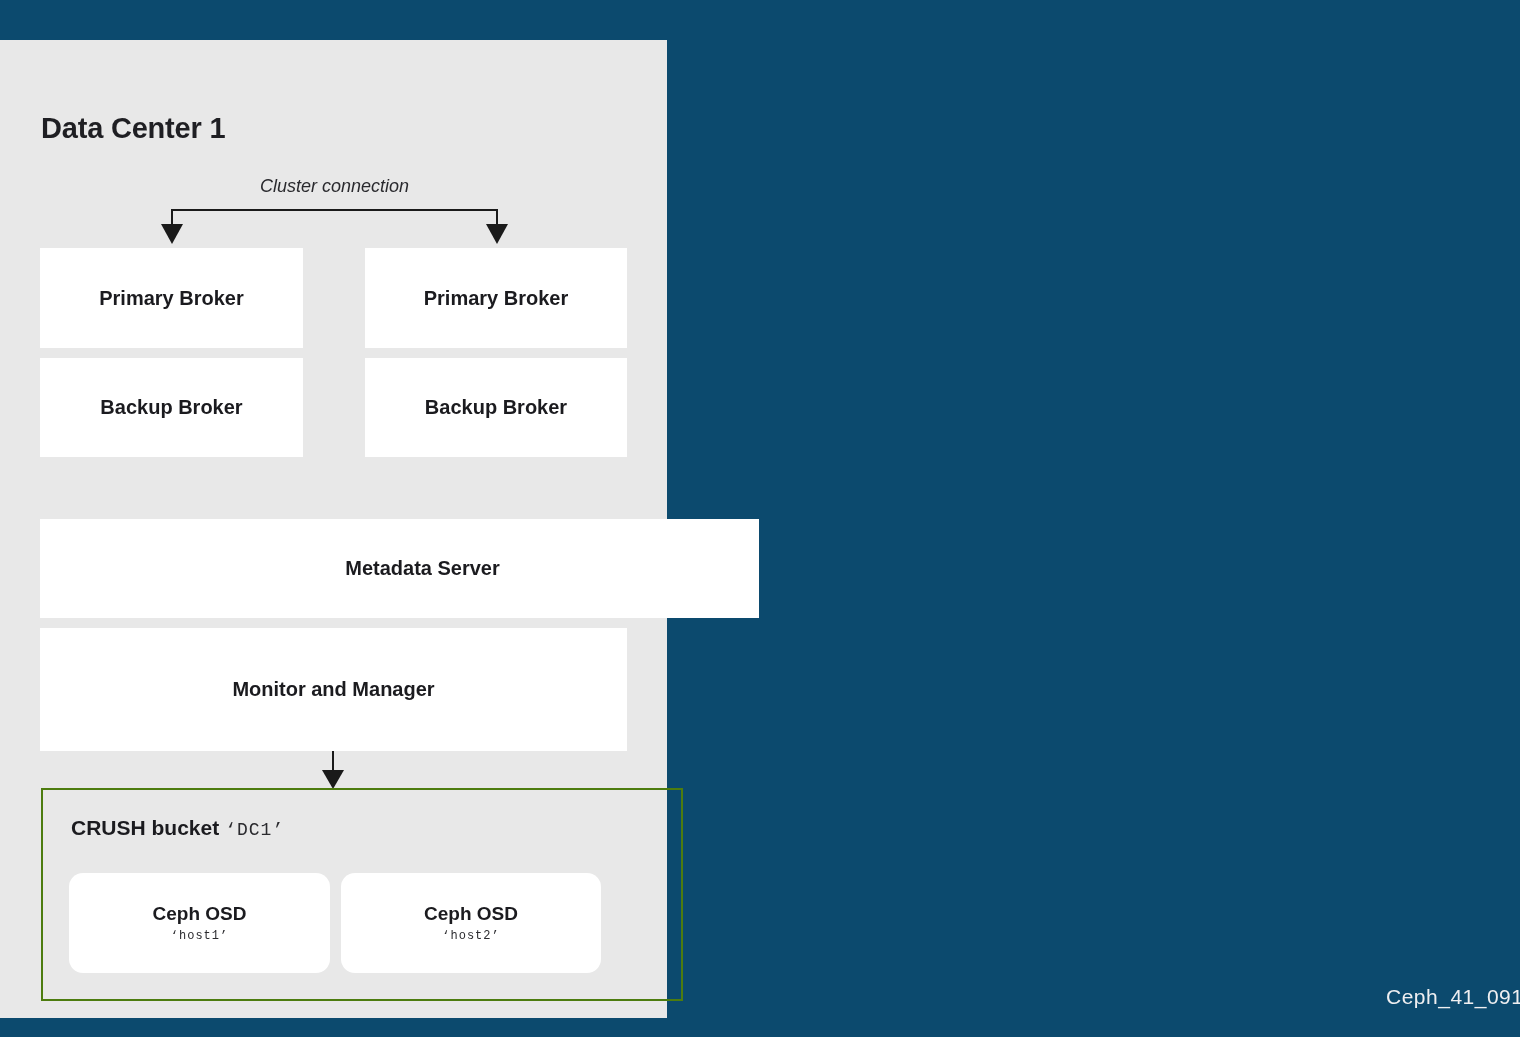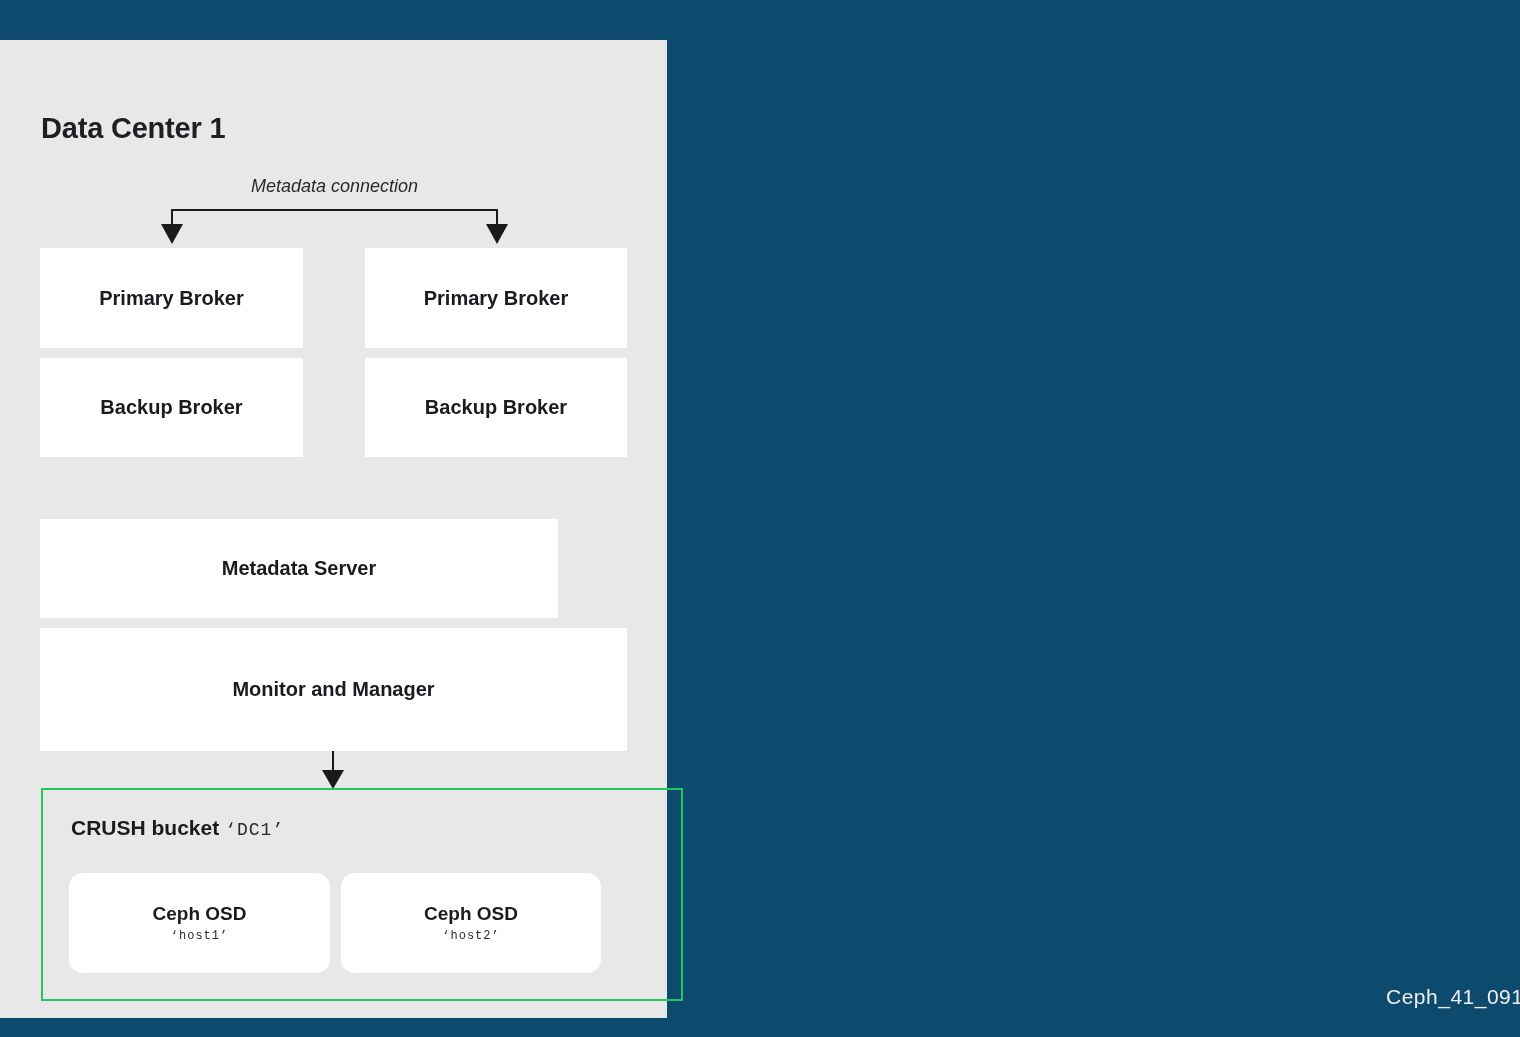--- a/index.html
+++ b/index.html
@@ -59,29 +59,29 @@
     justify-content: center;
     text-align: center;
     color: #1b1b1f;
     font-size: 20px;
     font-weight: 600;
   }
   .pb-left  { left: 40px;  top: 208px; width: 263px; height: 100px; }
   .pb-right { left: 365px; top: 208px; width: 262px; height: 100px; }
   .bb-left  { left: 40px;  top: 318px; width: 263px; height: 99px; }
   .bb-right { left: 365px; top: 318px; width: 262px; height: 99px; }
-  .metadata { left: 40px;  top: 479px; width: 518px; height: 99px; }
+  .metadata { left: 40px;  top: 479px; width: 673px; height: 99px; padding-left: 46px; }
   .monitor  { left: 40px;  top: 588px; width: 587px; height: 123px; }
   .crush-box {
     position: absolute;
     left: 41px;
     top: 748px;
     width: 642px;
     height: 213px;
-    border: 2px solid #22c55e;
+    border: 2px solid #4d7c0f;
     box-sizing: border-box;
     background: transparent;
   }
   .crush-label {
     position: absolute;
     left: 28px;
     top: 26px;
     color: #1b1b1f;
     white-space: nowrap;
   }
@@ -134,21 +134,21 @@
 </style>
 </head>
 <body>
 
 <div class="canvas">
 
   <div class="panel">
 
     <h1 class="title">Data Center 1</h1>
 
-    <div class="cluster-label">Metadata connection</div>
+    <div class="cluster-label">Cluster connection</div>
 
     <svg class="connector-svg" viewBox="0 0 667 978" xmlns="http://www.w3.org/2000/svg">
 
       <path d="M172 188 L172 170 L497 170 L497 188" fill="none" stroke="#1a1a1a" stroke-width="2"></path>
       <polygon points="161,184 183,184 172,204" fill="#1a1a1a"></polygon>
       <polygon points="486,184 508,184 497,204" fill="#1a1a1a"></polygon>
 
       <path d="M333 687 L333 732" fill="none" stroke="#1a1a1a" stroke-width="2"></path>
       <polygon points="322,730 344,730 333,749" fill="#1a1a1a"></polygon>
     </svg>

